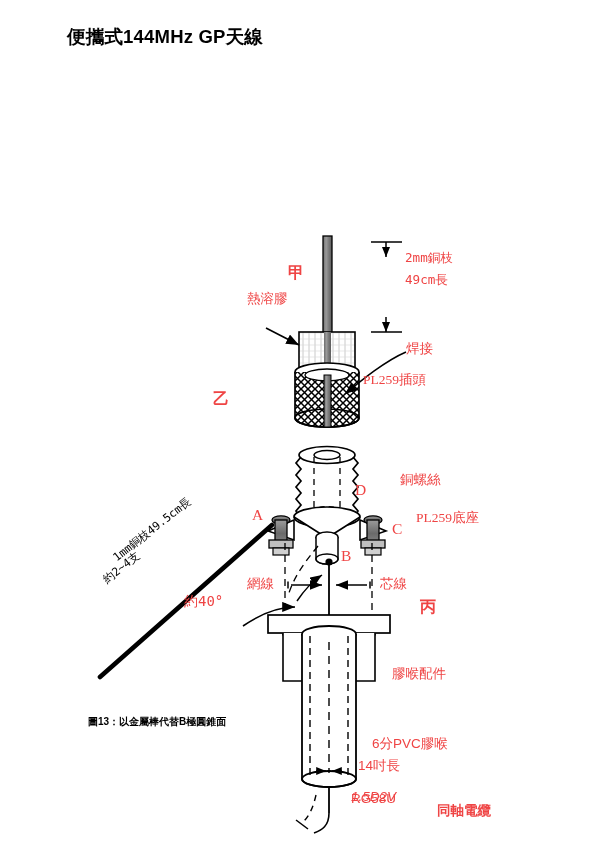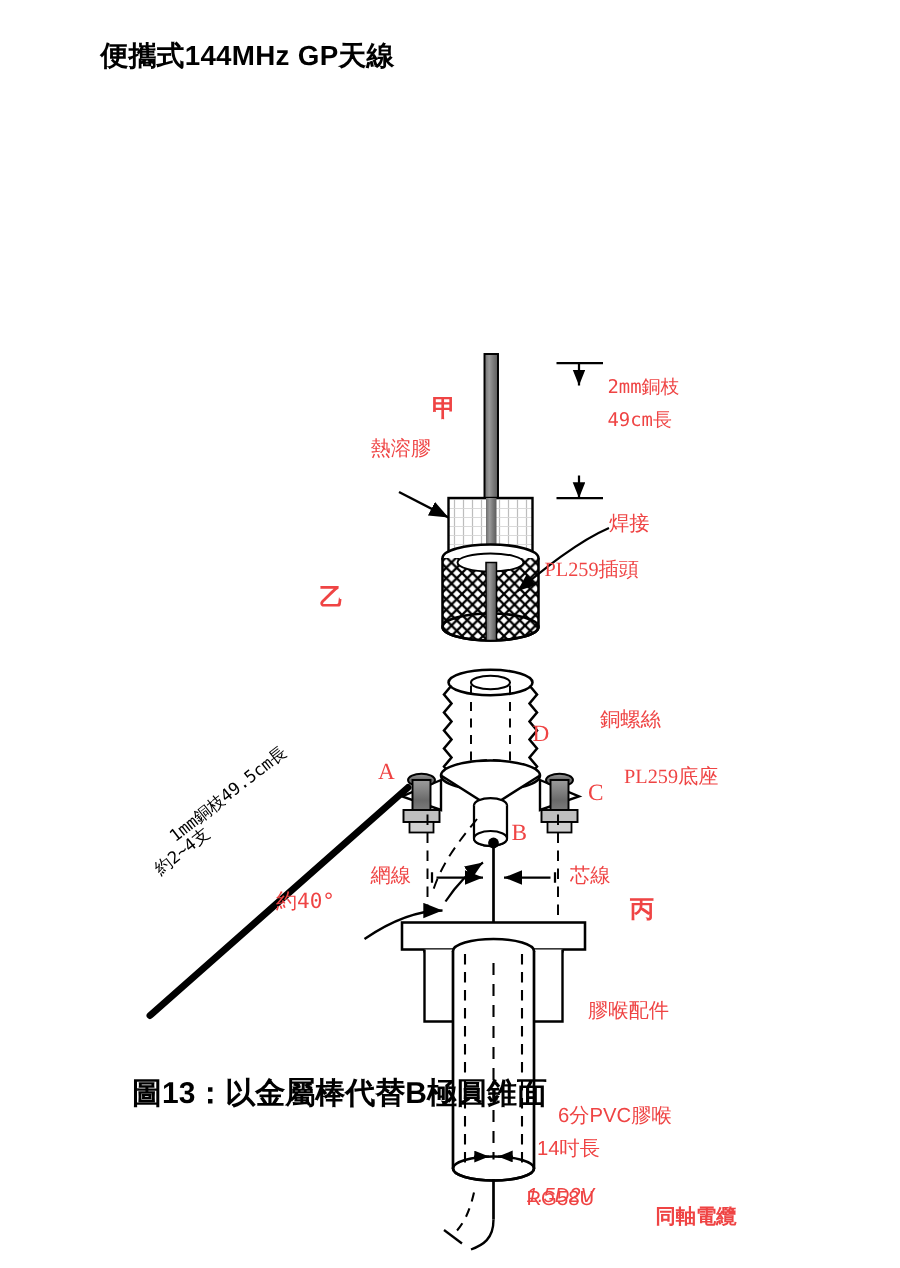--- a/index.html
+++ b/index.html
@@ -50,21 +50,21 @@
     position:absolute;
     transform-origin:left top;
     transform:rotate(-38deg);
     font-family:"DejaVu Sans Mono","Liberation Mono",monospace;
     font-size:11.3px;line-height:15px;white-space:nowrap;
   }
 
   .cap{
     position:absolute;
     font-family:"Liberation Sans","DejaVu Sans",sans-serif;
-    font-size:20px;font-weight:bold;white-space:nowrap;text-align:right;
+    font-size:10px;font-weight:bold;white-space:nowrap;text-align:right;
   }
 </style>
 </head>
 <body>
 
 <div class="page">
 
   <div class="cols">
     <div class="col col-left">
       <h1 class="article-title">便攜式144MHz GP天線</h1>

